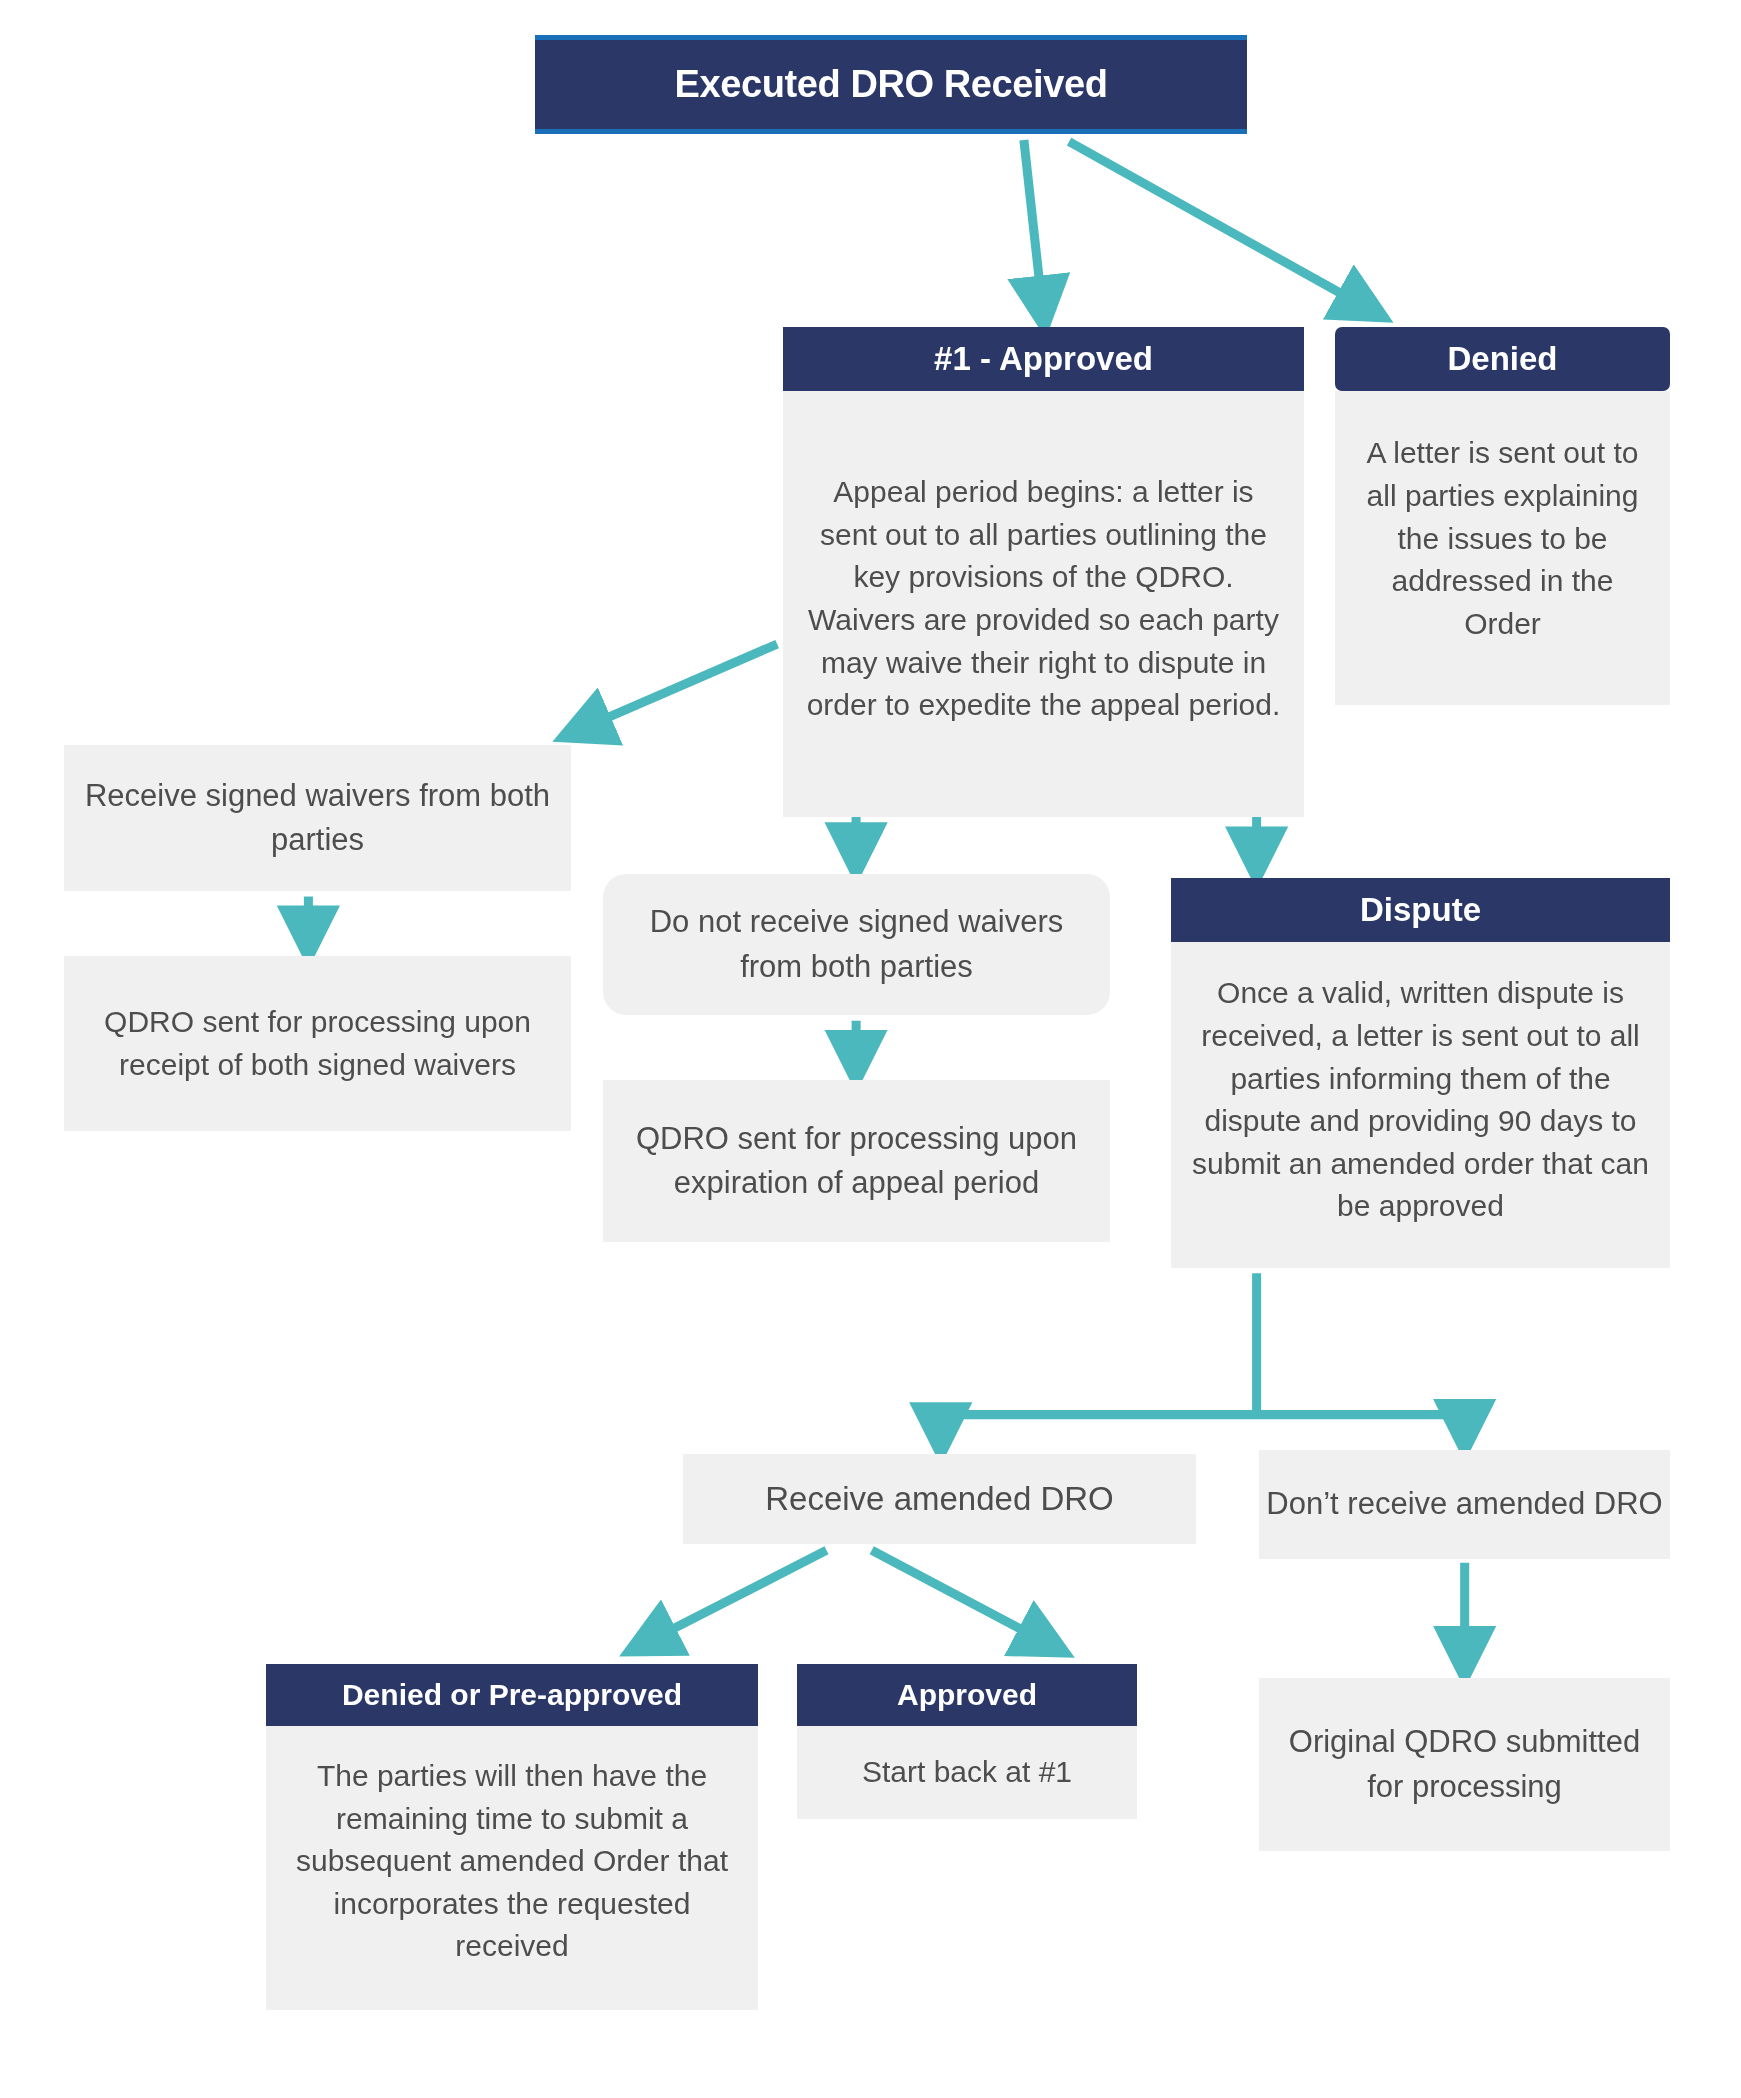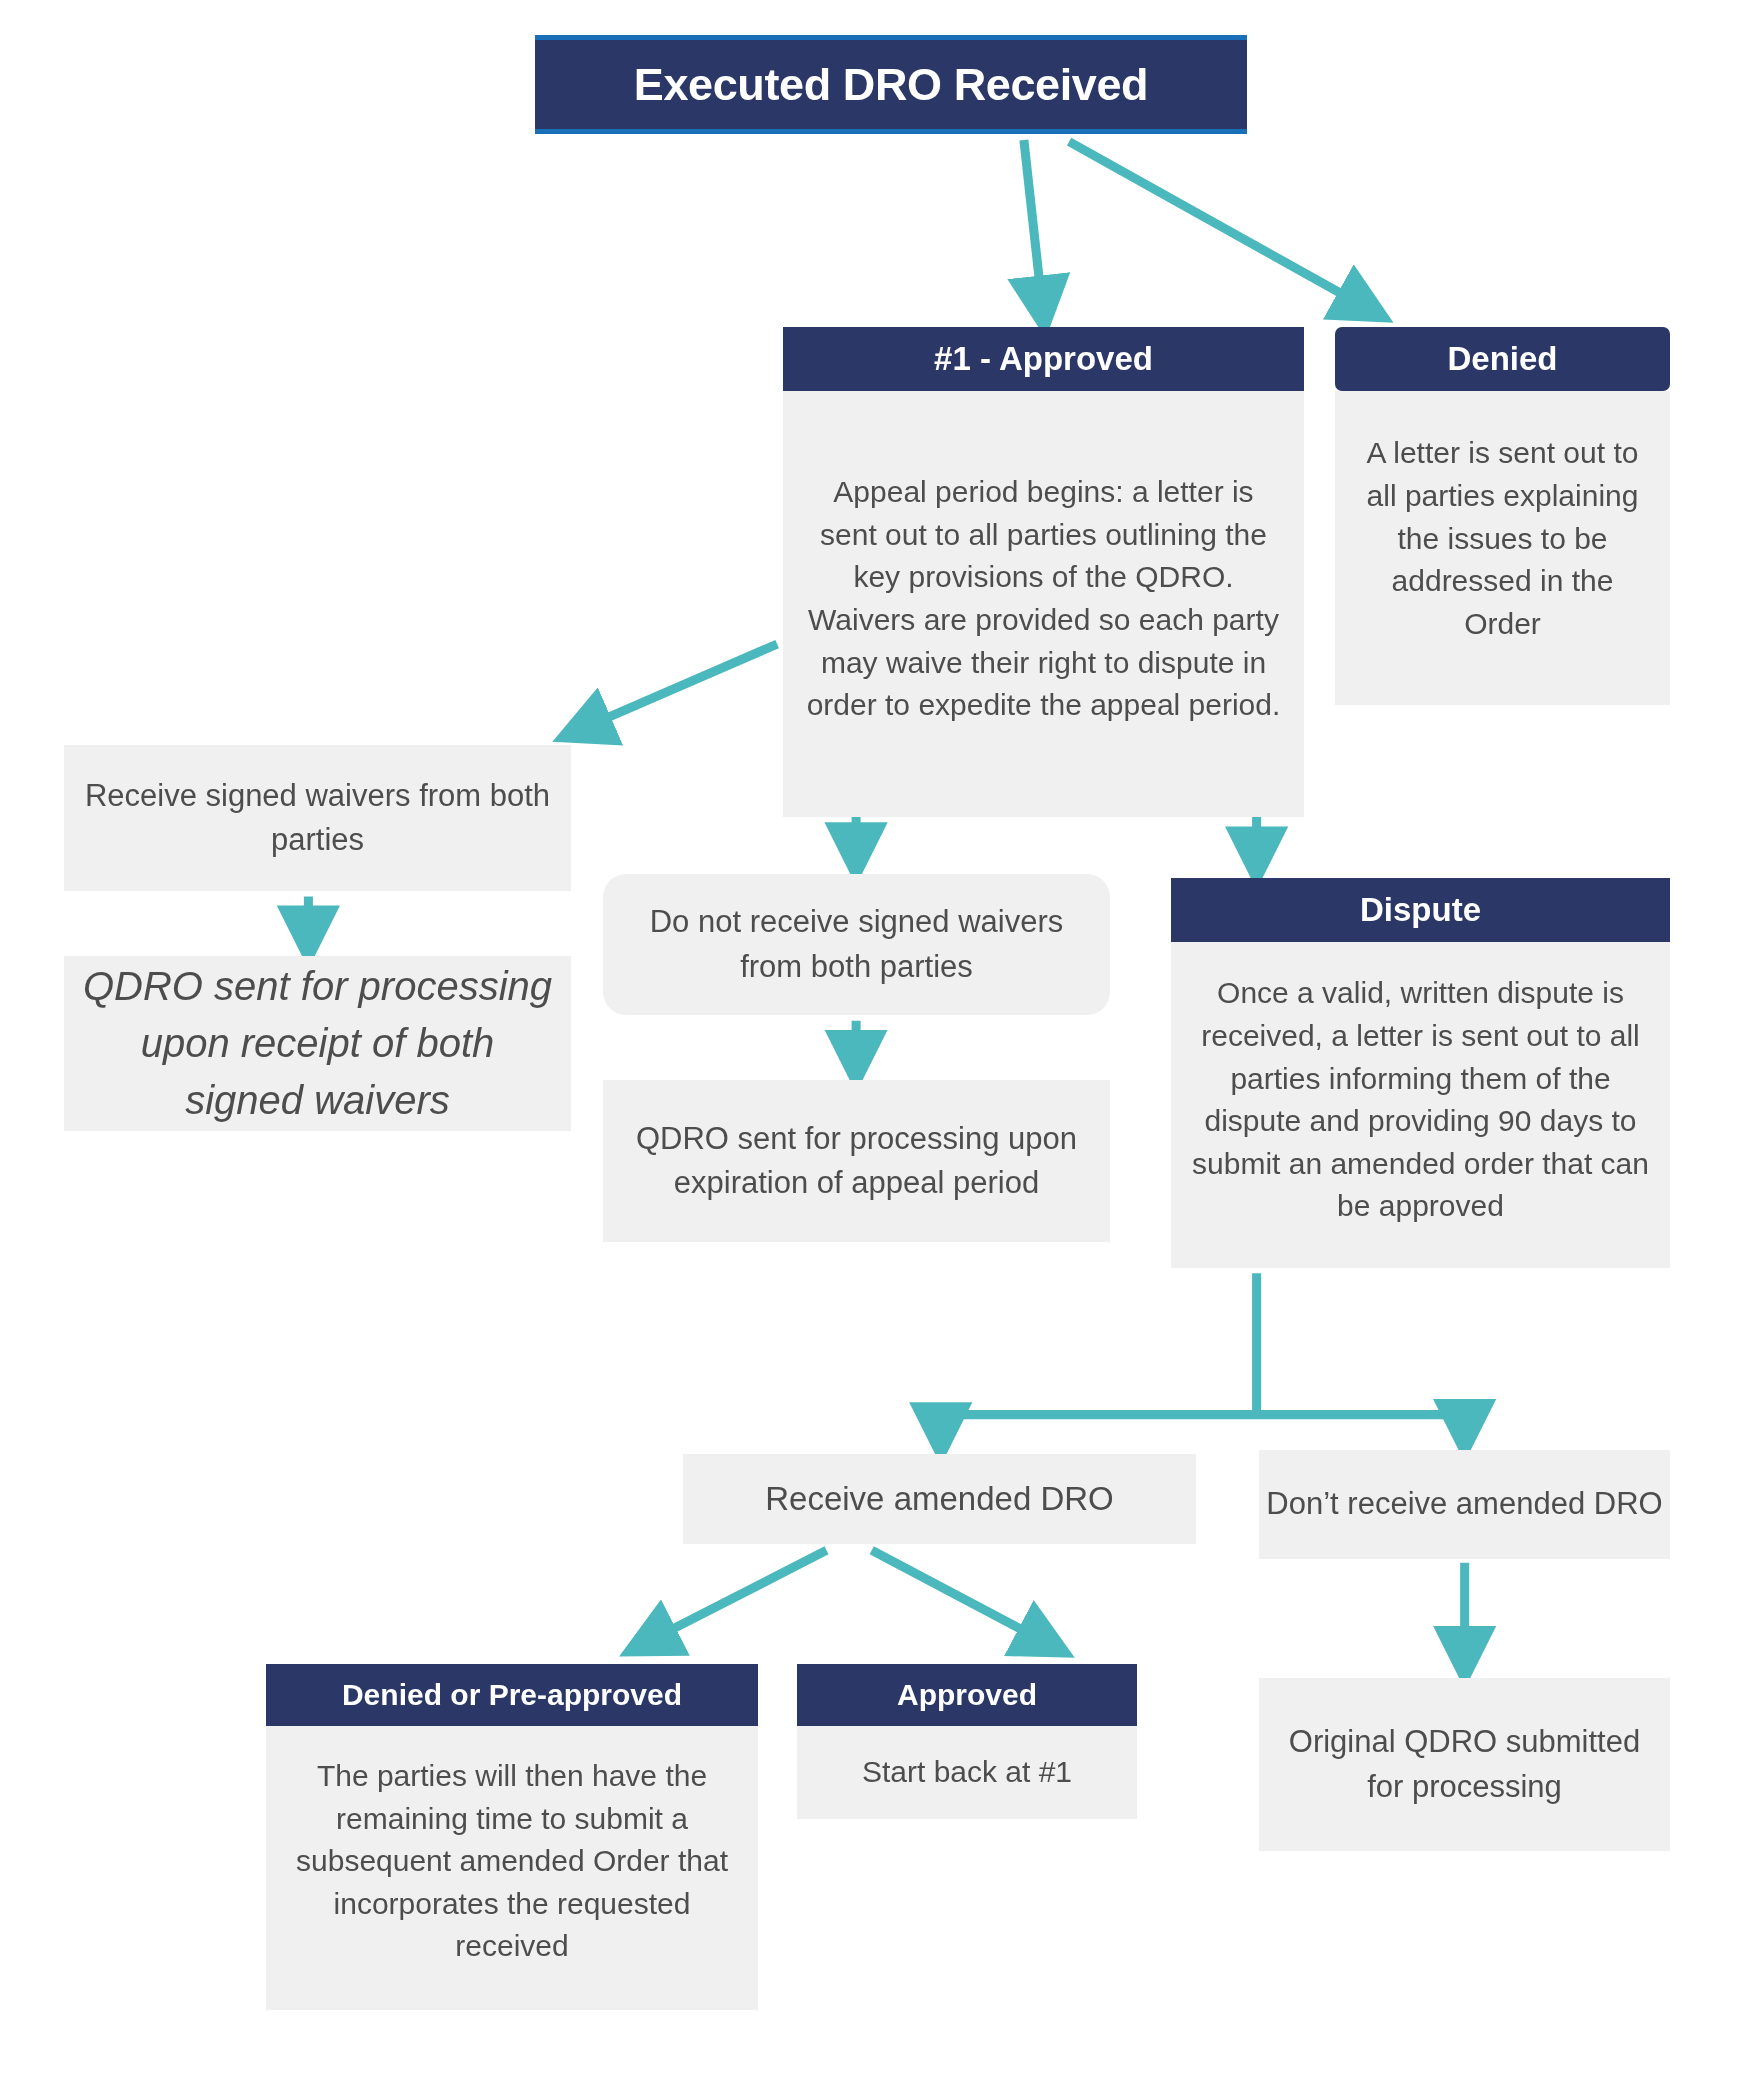--- a/index.html
+++ b/index.html
@@ -60,21 +60,21 @@
     justify-content: center;
     line-height: 1.42;
   }
 
   
   #n-title {
     left: 535px; top: 35px; width: 712px; height: 99px;
   }
   #n-title .hdr {
     width: 100%; height: 100%;
-    font-size: 45px;
+    font-size: 38px;
     letter-spacing: -0.4px;
     border-top: 5.8px solid #1a70b8;
     border-bottom: 5.8px solid #1a70b8;
   }
 
   
   #n-approved { left: 783px; top: 327px; width: 521px; }
   #n-approved .hdr { height: 64px; font-size: 33px; }
   #n-approved .body { height: 426px; font-size: 30px; padding: 5px 18px 15px; }
 
@@ -82,21 +82,21 @@
   #n-denied { left: 1335px; top: 327px; width: 335px; }
   #n-denied .hdr { height: 64px; font-size: 33px; border-radius: 7px; }
   #n-denied .body { height: 314px; font-size: 30px; padding: 3.3px 15px 21.4px; }
 
   
   #n-recwaivers { left: 64px; top: 745px; width: 507px; height: 146px; }
   #n-recwaivers .plain { width:100%; height:100%; font-size: 31px; padding: 16px 18px; }
 
   
   #n-qdro-receipt { left: 64px; top: 956px; width: 507px; height: 175px; }
-  #n-qdro-receipt .plain { width:100%; height:100%; font-size: 40px; padding: 0 16.4px; font-style: italic; }
+  #n-qdro-receipt .plain { width:100%; height:100%; font-size: 30px; padding: 0 16.4px; }
 
   
   #n-nowaivers { left: 603px; top: 874px; width: 507px; height: 141px; }
   #n-nowaivers .plain { width:100%; height:100%; font-size: 31px; padding: 0 16.4px; border-radius: 23px; }
 
   
   #n-qdro-expire { left: 603px; top: 1080px; width: 507px; height: 162px; }
   #n-qdro-expire .plain { width:100%; height:100%; font-size: 31px; padding: 0 18px; }
 
   

